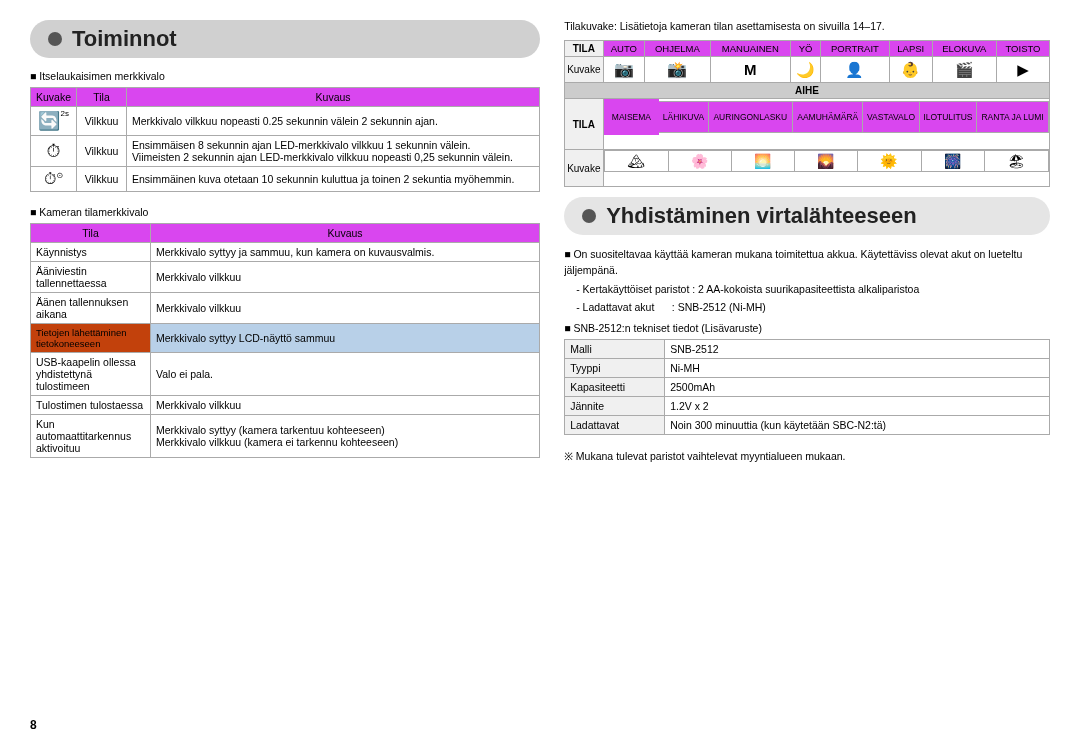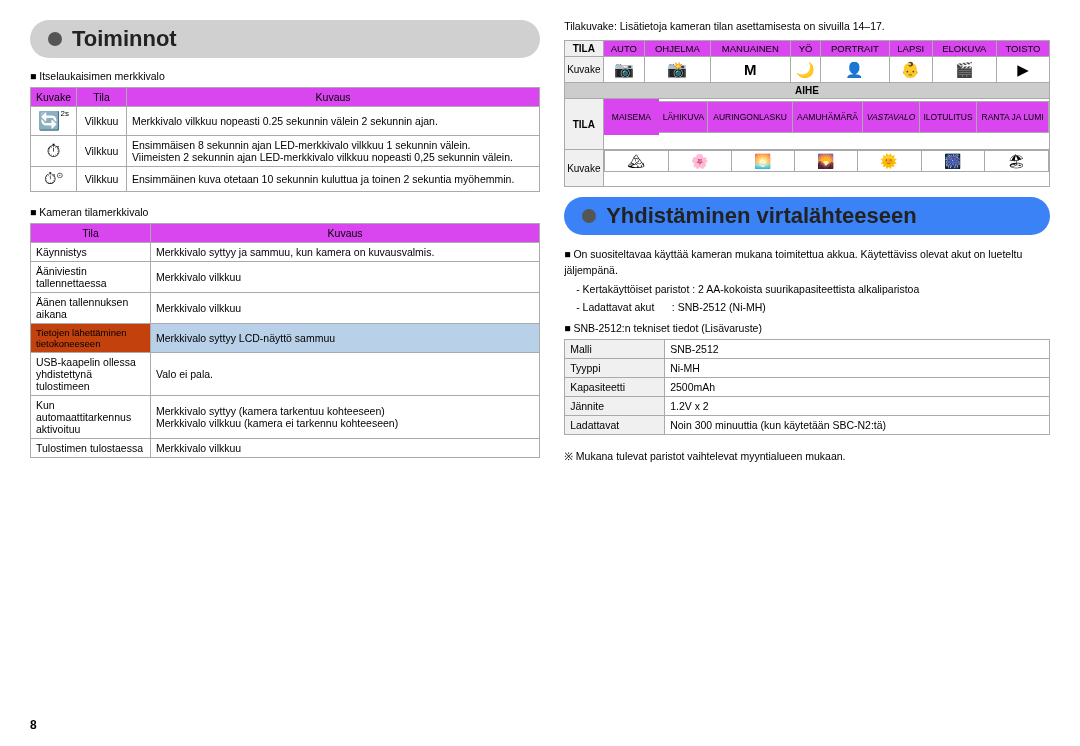--- a/index.html
+++ b/index.html
@@ -49,21 +49,21 @@
       flex-shrink: 0;
     }
     .section-heading h1 {
       font-size: 22px;
       font-weight: bold;
       color: #222;
     }
     .section-heading-yhdistaminen {
       display: flex;
       align-items: center;
-      background: #3b82f6;
+      background: #e5e5e5;
       border-radius: 20px;
       padding: 6px 18px;
       margin-bottom: 12px;
       width: 100%;
     }
     .section-heading-yhdistaminen .dot {
       width: 14px;
       height: 14px;
       background: #555;
       border-radius: 50%;
@@ -236,29 +236,29 @@
         </tr>
         <tr>
           <td class="left-label" style="background:#c2410c; font-size:9.5px;">Tietojen lähettäminen tietokoneeseen</td>
           <td style="background:#b8d0e8;">Merkkivalo syttyy LCD-näyttö sammuu</td>
         </tr>
         <tr>
           <td class="left-label">USB-kaapelin ollessa yhdistettynä tulostimeen</td>
           <td>Valo ei pala.</td>
         </tr>
         <tr>
+          <td class="left-label">Tulostimen tulostaessa</td>
+          <td>Merkkivalo vilkkuu</td>
+        </tr>
+        <tr>
           <td class="left-label">Kun automaattitarkennus aktivoituu</td>
           <td>
             Merkkivalo syttyy (kamera tarkentuu kohteeseen)<br>
             Merkkivalo vilkkuu (kamera ei tarkennu kohteeseen)
           </td>
-        </tr>
-        <tr>
-          <td class="left-label">Tulostimen tulostaessa</td>
-          <td>Merkkivalo vilkkuu</td>
         </tr>
       </tbody>
     </table>
   </div>
 
   <div class="right-col">
 
     <div style="font-size:10.5px; margin-bottom:8px;">Tilakuvake: Lisätietoja kameran tilan asettamisesta on sivuilla 14–17.</div>
 
     <table class="tila-table" style="margin-bottom:10px;">
@@ -293,21 +293,21 @@
         <tr>
           <td style="background:#f0f0f0; font-weight:bold; font-size:10px; text-align:center;">TILA</td>
           <td colspan="8" style="padding:0;">
             <table style="width:100%; border:none; border-collapse:collapse;">
               <tbody>
                   <tr>
                 <th style="font-size:8.5px; border:5px solid #d946ef; padding:2px 1px;">MAISEMA</th>
                 <th style="font-size:8.5px; border:1px solid #aaa; padding:2px 1px;">LÄHIKUVA</th>
                 <th style="font-size:8.5px; border:1px solid #aaa; padding:4px 1px;">AURINGONLASKU</th>
                 <th style="font-size:8.5px; border:1px solid #aaa; padding:2px 1px;">AAMUHÄMÄRÄ</th>
-                <th style="font-size:8.5px; border:1px solid #aaa; padding:10px 1px;font-style:italic;">VASTAVALO</th>
+                <th style="font-size:8.5px; border:1px solid #aaa; padding:10px 1px;">VASTAVALO</th>
                 <th style="font-size:8.5px; border:1px solid #aaa; padding:2px 1px;">ILOTULITUS</th>
                 <th style="font-size:8.5px; border:1px solid #aaa; padding:2px 1px;">RANTA JA LUMI</th>
               </tr>
             </tbody>
               </table>
           </td>
         </tr>
         <tr>
           <td style="background:#f0f0f0; font-size:10px; text-align:center;">Kuvake</td>
           <td colspan="8" style="padding:0;">

